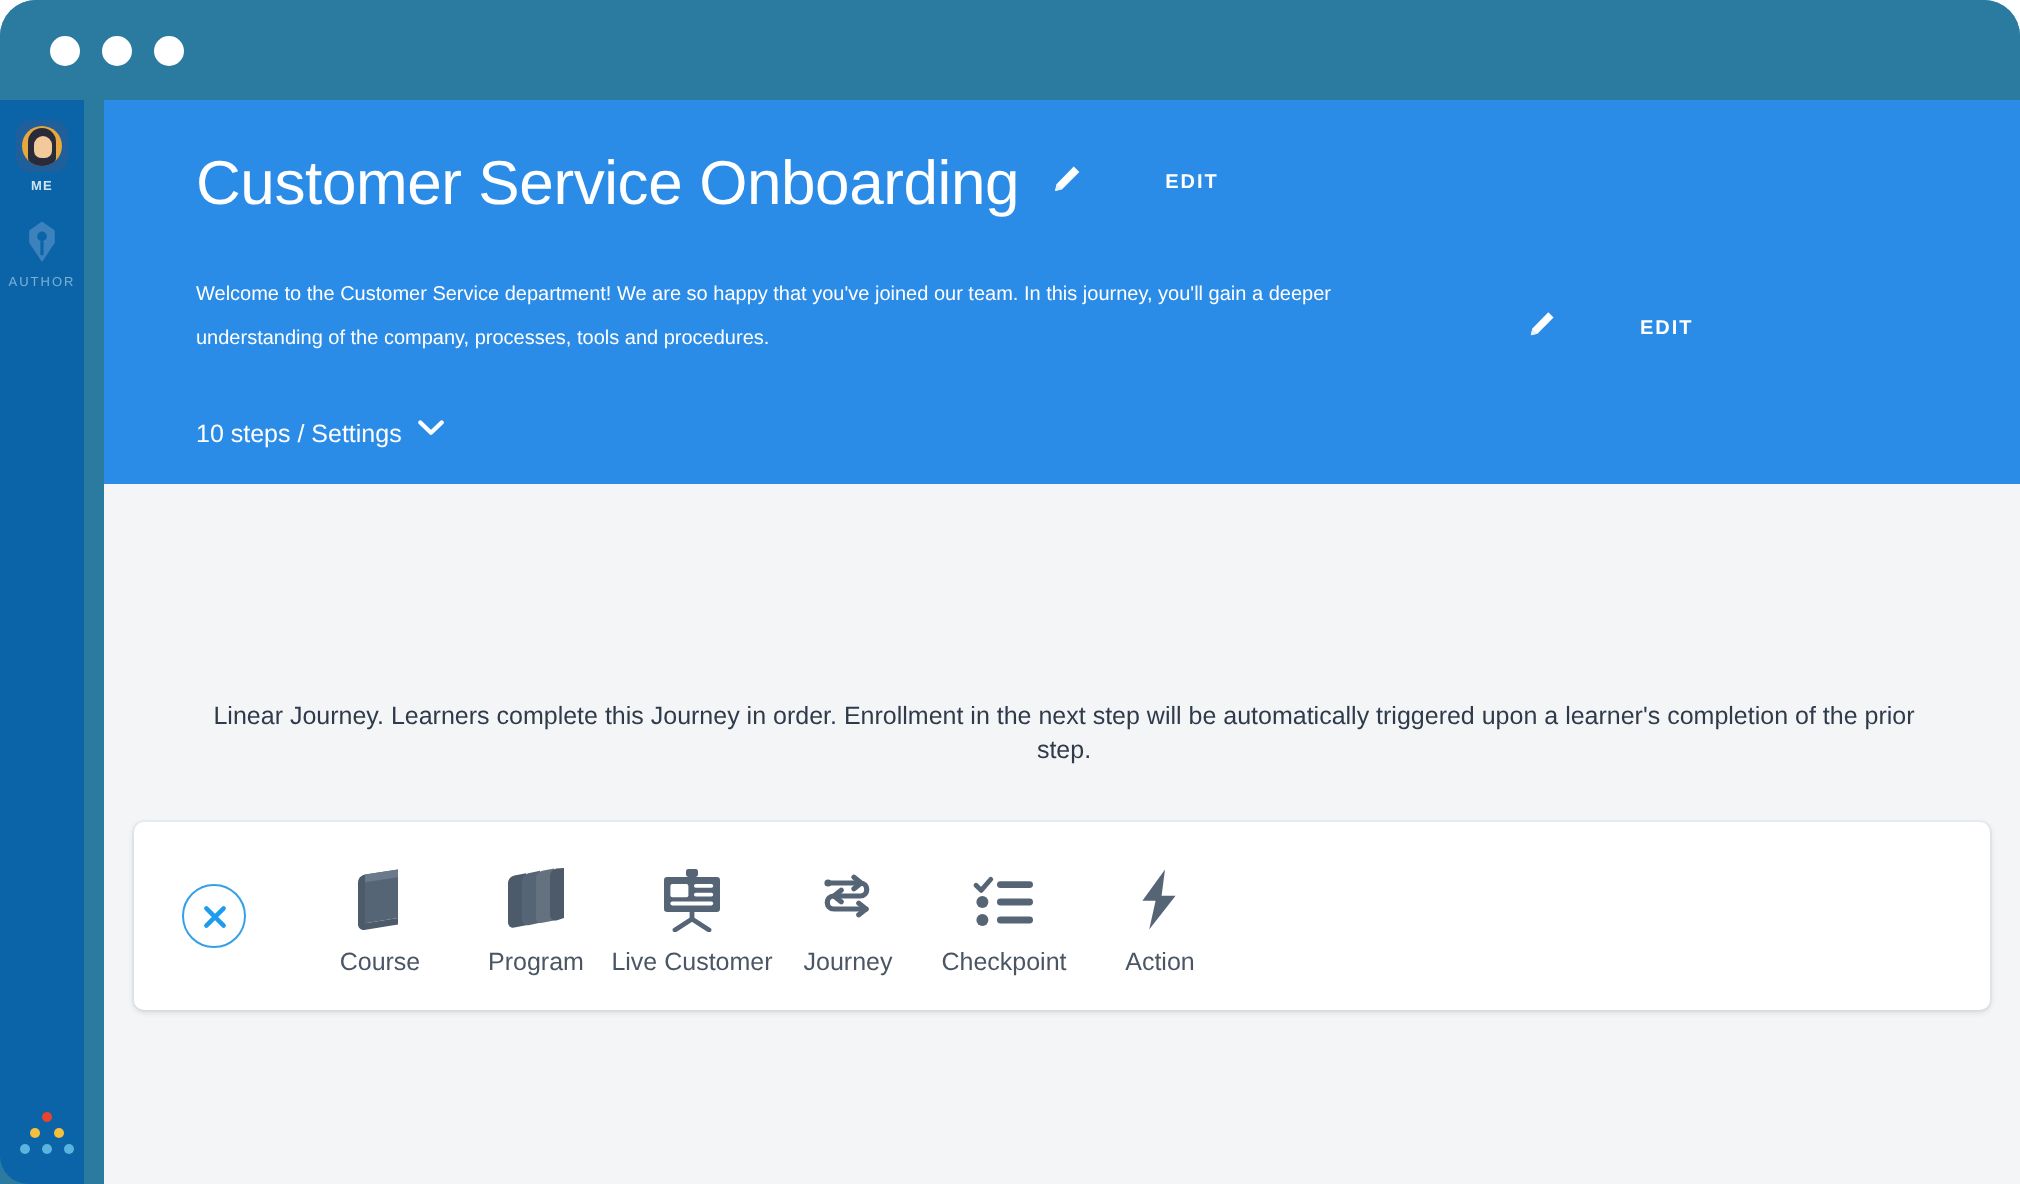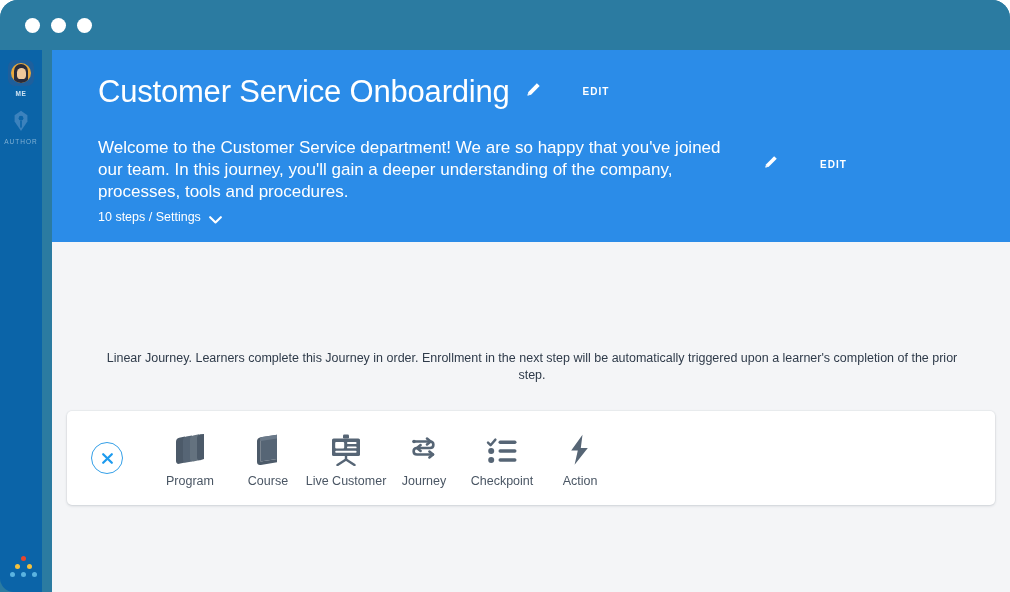--- a/index.html
+++ b/index.html
@@ -128,28 +128,28 @@
   }
   .edit-btn .edit-label {
     font-size: 10px; font-weight: bold; letter-spacing: 1px;
     color: #ffffff; margin-left: 6px;
   }
   #desc-block {
     position: absolute; left: 46px; top: 87px;
     width: 625px;
   }
   #desc-text {
-    font-size: 17px; line-height: 22px; color: #ffffff;
+    font-size: 10px; line-height: 22px; color: #ffffff;
   }
   #desc-edit {
     position: absolute; left: 696px; top: 105px;
   }
   #steps-row {
     position: absolute; left: 46px; top: 160px;
-    display: flex; align-items: flex-end; cursor: pointer;
+    display: flex; align-items: flex-start; cursor: pointer;
   }
   #steps-label { font-size: 12.5px; color: #ffffff; }
   #steps-chevron { margin-left: 8px; display: flex; align-items: center; }
 
   
   #content {
     position: absolute; left: 0; top: 192px;
     width: 960px; height: 300px;
     background: #f4f5f7;
   }
@@ -289,39 +289,39 @@
         <div id="card-inner">
 
           <div id="close-circle">
             <svg width="15" height="15" viewBox="0 0 16 16" aria-hidden="true">
               <path d="M3.4 3.4 L12.6 12.6 M12.6 3.4 L3.4 12.6" stroke="#1d9bef" stroke-width="2.4" stroke-linecap="round"></path>
             </svg>
           </div>
 
           <div class="type-item">
             <div class="type-icon">
+              <svg width="30" height="32" viewBox="0 0 30 32" aria-hidden="true">
+                <path d="M7.5 3.2 L24 0.8 L24 25 L7.5 27.6 Z" fill="#566575"></path>
+                <path d="M7.5 3.2 L24 0.8 L24 4.6 L7.5 7.1 Z" fill="#6b7a8a"></path>
+                <path d="M7.5 3.2 C 4 4.2 4 6.4 4 8.2 L4 28 C 4 30 5.6 31.4 7.8 30.9 L24 28.3 L24 25 L7.5 27.6 Z" fill="#4c5a69"></path>
+              </svg>
+            </div>
+            <div class="type-label">Course</div>
+          </div>
+
+          <div class="type-item">
+            <div class="type-icon">
               <svg width="34" height="32" viewBox="0 0 34 32" aria-hidden="true">
                 <path d="M3 7.8 C 3 5.6 4.4 4.2 6.2 3.8 L12 2.6 L12 28.6 L6.2 29.8 C 4.4 30.2 3 29 3 27 Z" fill="#4c5a69"></path>
                 <path d="M10 6.6 C 10 4.4 11.4 3 13.2 2.6 L19 1.4 L19 27.4 L13.2 28.6 C 11.4 29 10 27.8 10 25.8 Z" fill="#566575"></path>
                 <path d="M17 5.4 C 17 3.2 18.4 1.8 20.2 1.4 L26 0.2 L26 26.2 L20.2 27.4 C 18.4 27.8 17 26.6 17 24.6 Z" fill="#64727f"></path>
                 <path d="M24 4.2 C 24 2.0 25.4 0.6 27.2 0.2 L31 0 L31 25 L27.2 26.2 C 25.4 26.6 24 25.4 24 23.4 Z" fill="#4c5a69"></path>
               </svg>
             </div>
             <div class="type-label">Program</div>
-          </div>
-
-          <div class="type-item">
-            <div class="type-icon">
-              <svg width="30" height="32" viewBox="0 0 30 32" aria-hidden="true">
-                <path d="M7.5 3.2 L24 0.8 L24 25 L7.5 27.6 Z" fill="#566575"></path>
-                <path d="M7.5 3.2 L24 0.8 L24 4.6 L7.5 7.1 Z" fill="#6b7a8a"></path>
-                <path d="M7.5 3.2 C 4 4.2 4 6.4 4 8.2 L4 28 C 4 30 5.6 31.4 7.8 30.9 L24 28.3 L24 25 L7.5 27.6 Z" fill="#4c5a69"></path>
-              </svg>
-            </div>
-            <div class="type-label">Course</div>
           </div>
 
           <div class="type-item">
             <div class="type-icon">
               <svg width="34" height="32" viewBox="0 0 34 32" aria-hidden="true">
                 <rect x="3" y="4.5" width="28" height="17.5" rx="1.6" fill="#566575"></rect>
                 <rect x="6.2" y="8" width="9" height="6.6" rx="1" fill="#ffffff"></rect>
                 <rect x="18" y="8" width="9.6" height="1.9" rx="0.9" fill="#ffffff"></rect>
                 <rect x="18" y="12.4" width="9.6" height="1.9" rx="0.9" fill="#ffffff"></rect>
                 <rect x="6.2" y="16.8" width="21.4" height="1.9" rx="0.9" fill="#ffffff"></rect>

